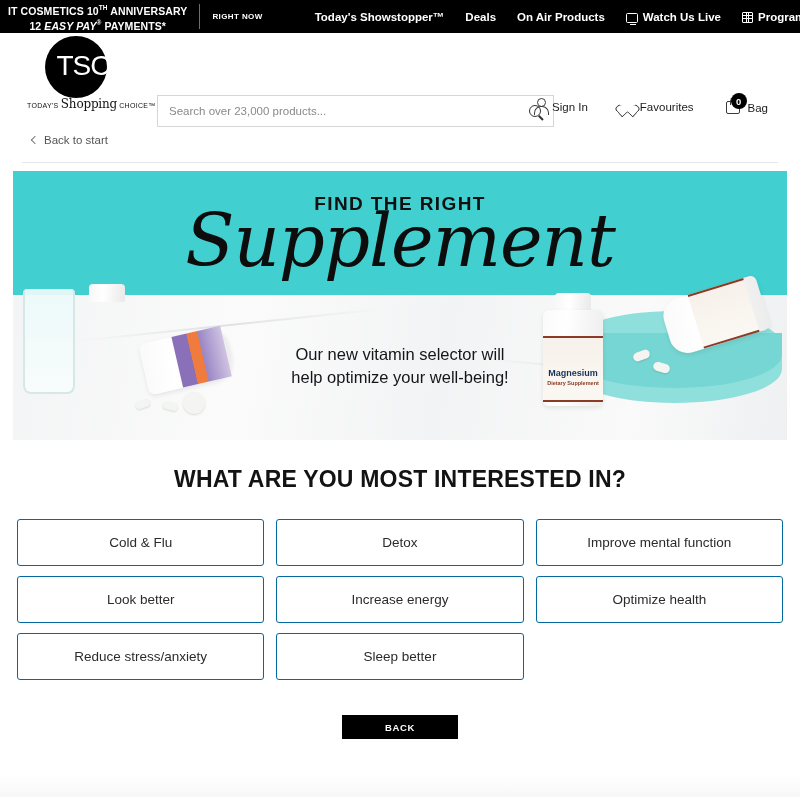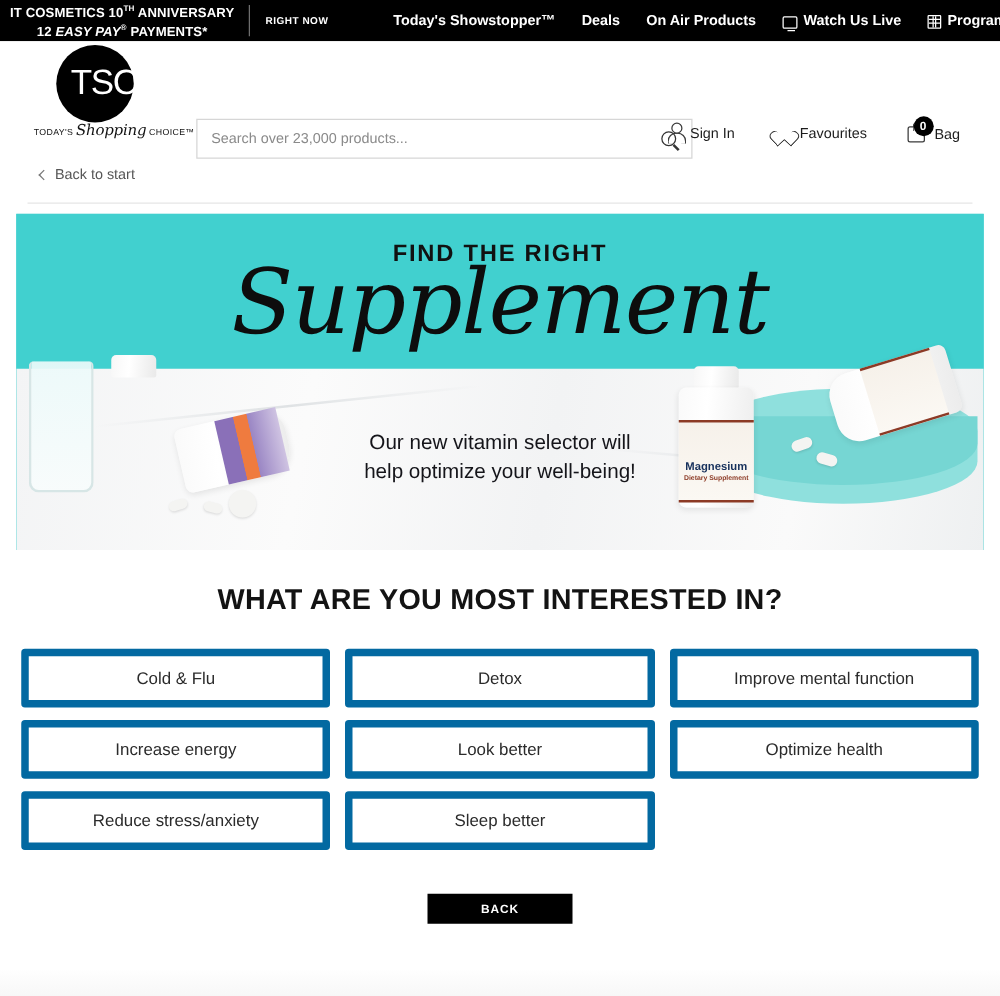--- a/index.html
+++ b/index.html
@@ -134,21 +134,20 @@
     left: -4px; top: 62px;
     width: 108px;
     text-align: center;
     font-size: 7px;
     letter-spacing: .3px;
     color: #111;
     white-space: nowrap;
   }
   .logo-tag .scr {
     font-family: "DejaVu Serif", serif;
-    font-style: italic;
     font-size: 12px;
     letter-spacing: -.2px;
   }
 
   .searchbox {
     position: absolute;
     left: 157px; top: 62px;
     width: 397px; height: 32px;
     border: 1px solid #d6d6d6;
     background: #fff;
@@ -480,21 +479,21 @@
   }
 
   .options {
     margin: 26px 17px 0 17px;
     display: grid;
     grid-template-columns: repeat(3, 1fr);
     gap: 10px 12px;
   }
   .option {
     height: 47px;
-    border: 6px solid #0369a1;
+    border: 1px solid #0369a1;
     border-radius: 3px;
     background: #fff;
     display: flex;
     align-items: center;
     justify-content: center;
     font-size: 13.5px;
     color: #2b2b2b;
     cursor: pointer;
     font-family: "Liberation Sans", sans-serif;
   }
@@ -642,22 +641,22 @@
       <div>help optimize your well-being!</div>
     </div>
   </div>
 
   <div class="question">WHAT ARE YOU MOST INTERESTED IN?</div>
 
   <div class="options">
     <div class="option">Cold &amp; Flu</div>
     <div class="option">Detox</div>
     <div class="option">Improve mental function</div>
+    <div class="option">Look better</div>
     <div class="option">Increase energy</div>
-    <div class="option">Look better</div>
     <div class="option">Optimize health</div>
     <div class="option">Reduce stress/anxiety</div>
     <div class="option">Sleep better</div>
   </div>
 
   <div class="back-btn-row">
     <button class="back-btn">BACK</button>
   </div>
 
   <div class="page-footer-fade"></div>

